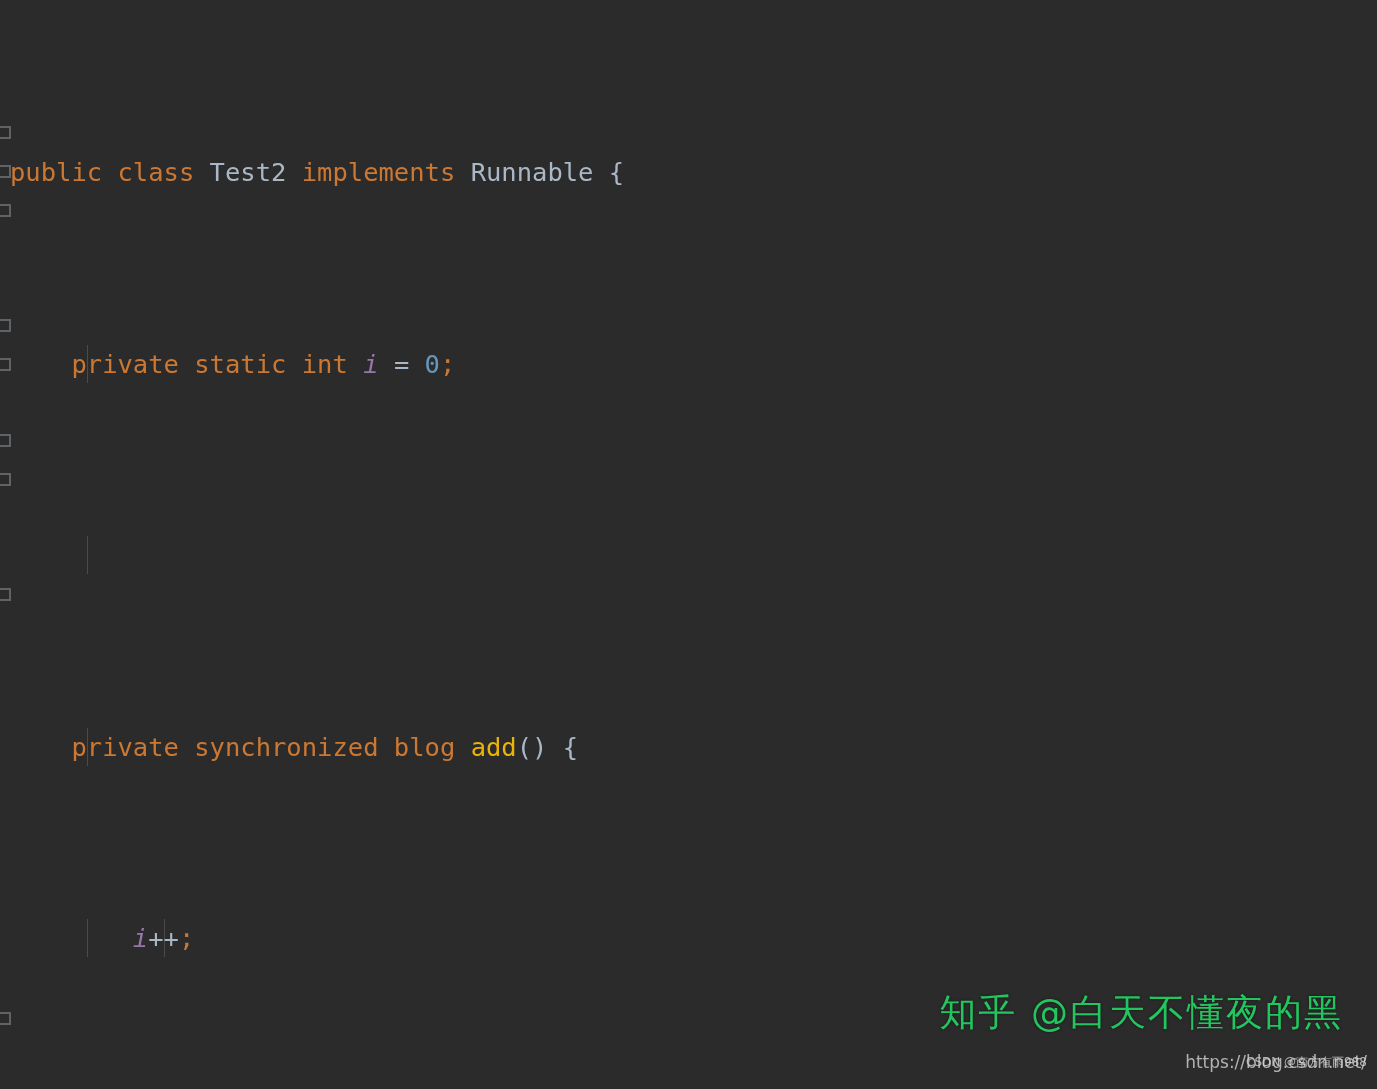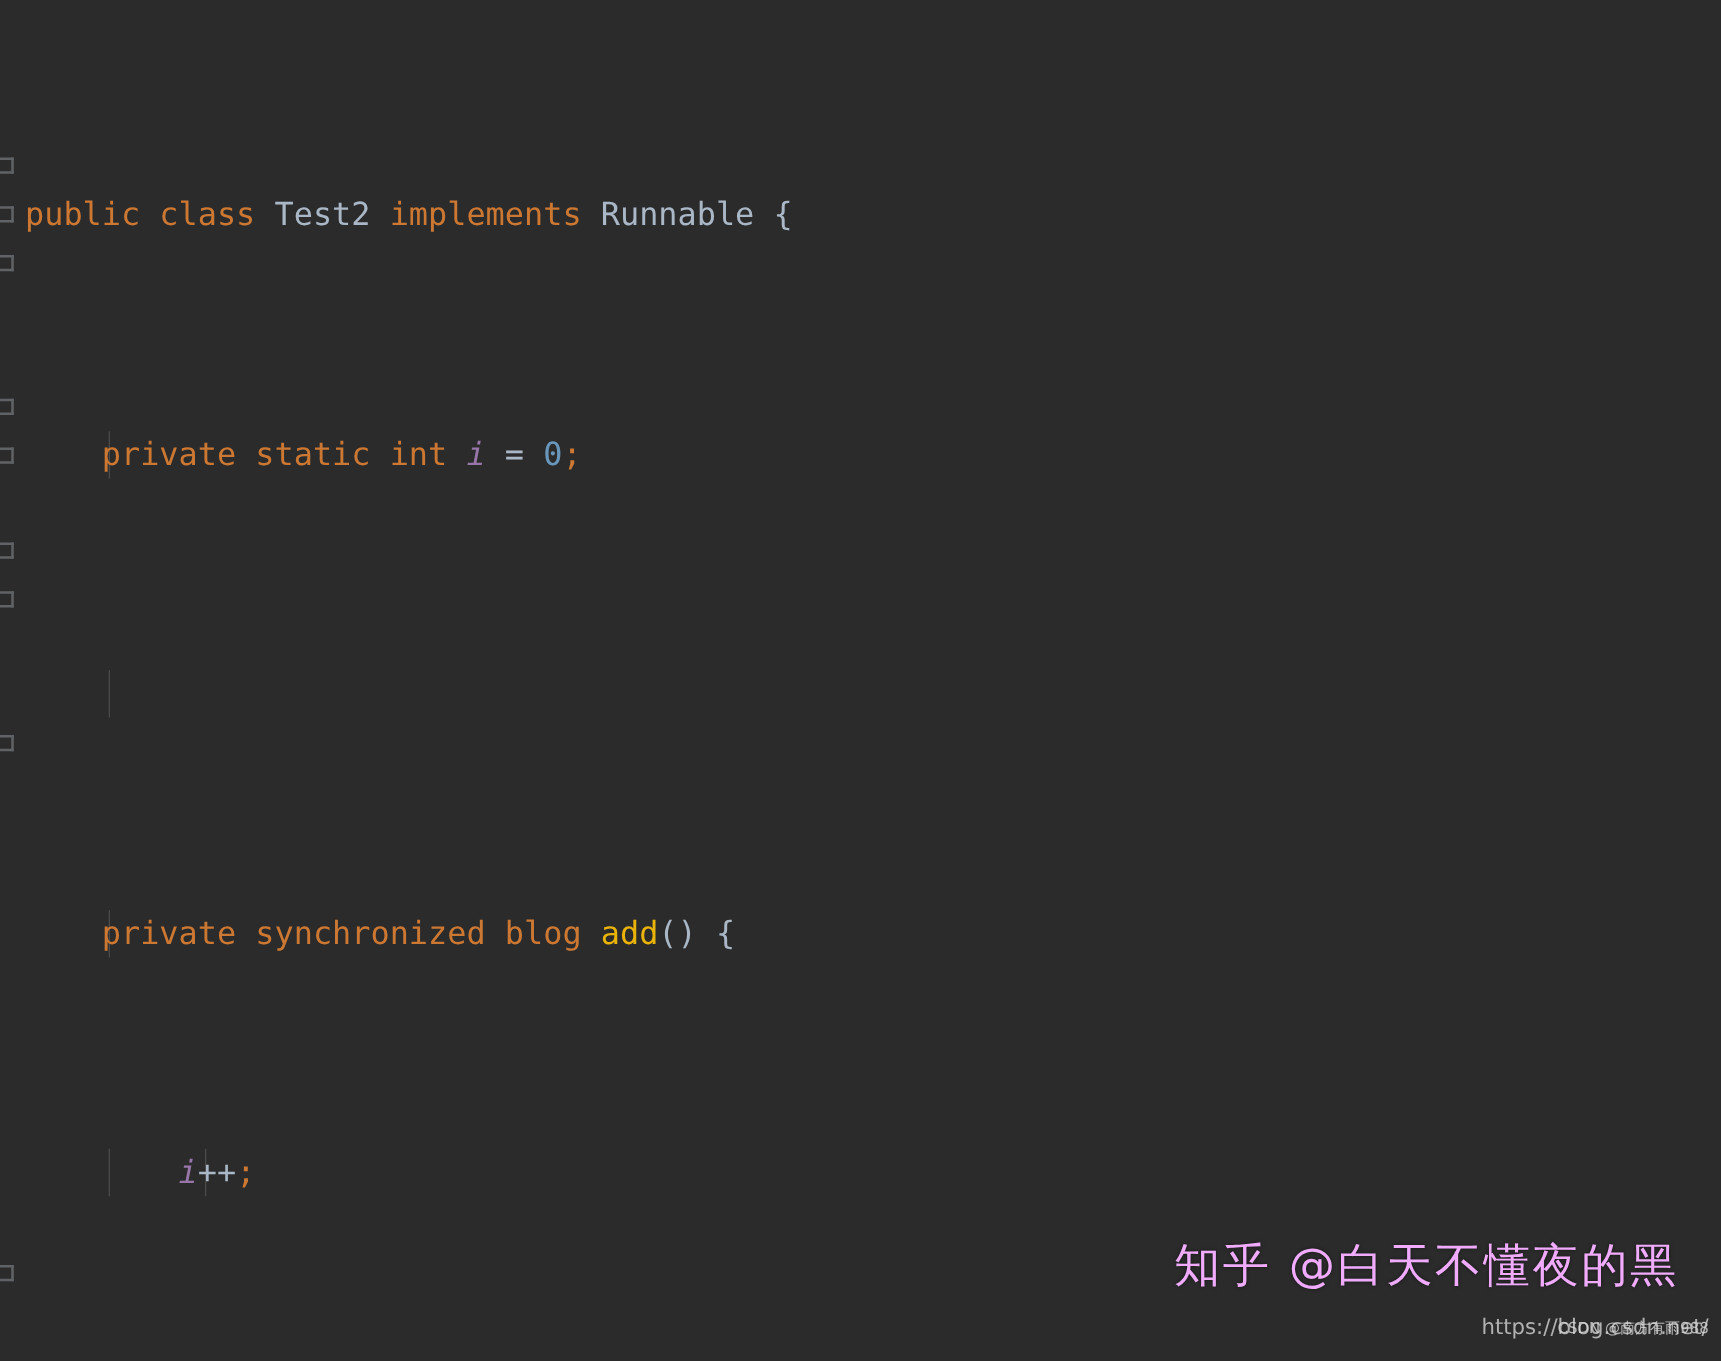--- a/index.html
+++ b/index.html
@@ -22,39 +22,39 @@
     border-top:2px solid #606366;
     border-bottom:2px solid #606366;
     border-right:2px solid #606366;
     box-sizing:border-box;
   }
   .lines{position:absolute;left:0;top:0;right:0;top:0;}
   .ln{
     position:relative;height:38.3px;line-height:38.3px;
     padding-left:0px;
   }
-  .code{position:relative;z-index:3;display:inline-block;padding-left:20px;}
+  .code{position:relative;z-index:3;display:inline-block;padding-left:10px;}
   
   .guide{
     position:absolute;top:0;width:1px;height:38.3px;
     background:#4b4b4b;z-index:1;
   }
   
   .kw   {color:#cc7832;}
   .txt  {color:#a9b7c6;}
   .cls  {color:#a9b7c6;}
   .num  {color:#6897bb;}
   .fld  {color:#9876aa;font-style:italic;}
   .mth  {color:#eab308;}
   .semi {color:#cc7832;}
   .brc  {color:#a9b7c6;}
 
   .wm-zhihu{
     position:absolute;right:34px;bottom:53px;
-    color:#f0abfc;font-size:37px;line-height:46px;
+    color:#22c55e;font-size:37px;line-height:46px;
     font-family:"DejaVu Sans","Liberation Sans",sans-serif;
     letter-spacing:2px;z-index:10;white-space:nowrap;
     text-shadow:0 0 3px rgba(0,0,0,.5);
   }
   .wm-csdn-wrap{
     position:absolute;right:4px;bottom:14px;height:26px;z-index:10;
     width:300px;
   }
   .wm-url{
     position:absolute;right:6px;top:0;

